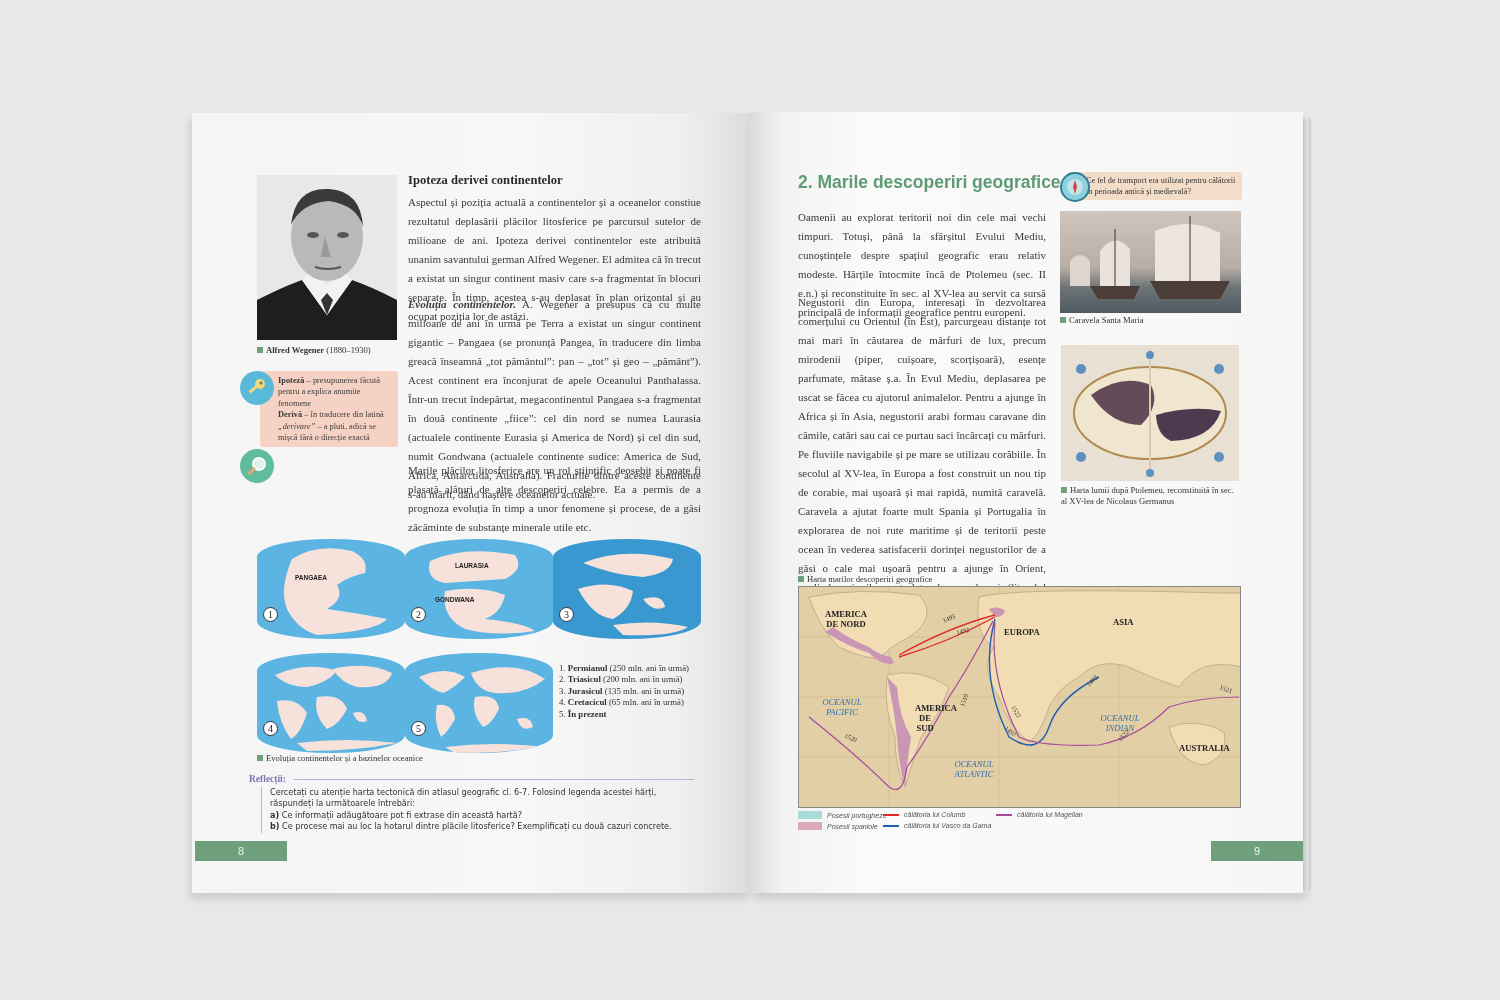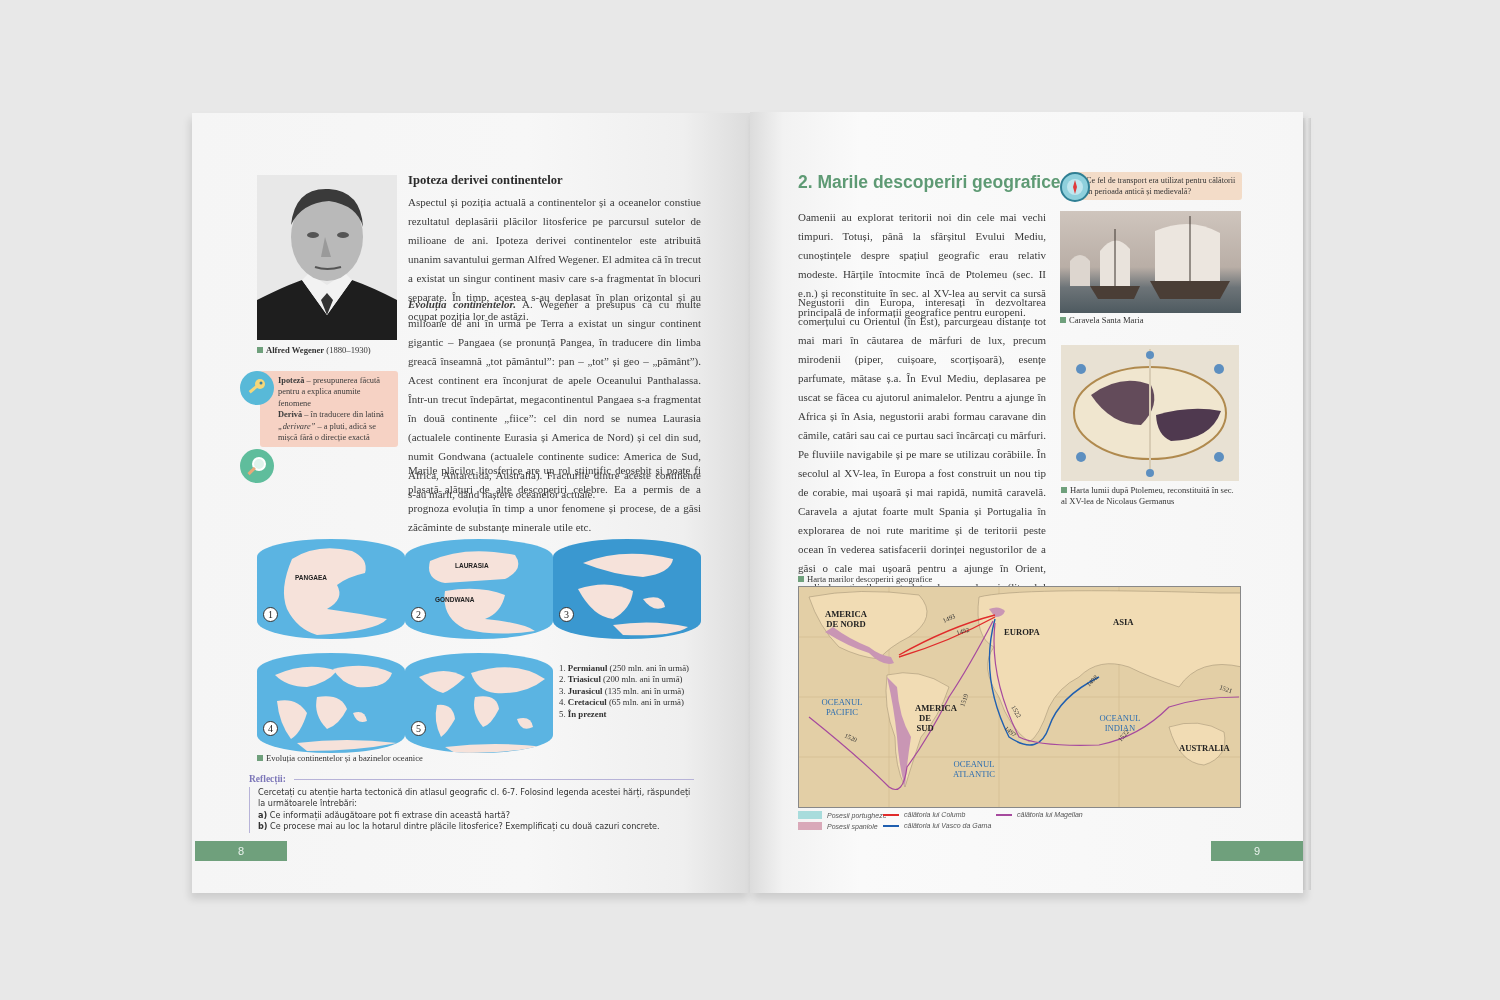--- a/index.html
+++ b/index.html
@@ -17,21 +17,21 @@
   h1.h-right { font-family: "Liberation Sans", sans-serif; font-weight: bold; font-size: 17.5px; color: #5e9a74; }
   .photo { background: radial-gradient(ellipse at 50% 40%, #d9d9d9 0%, #bfbfbf 35%, #8d8d8d 60%, #2a2a2a 100%); }
   .box { font-size: 8.4px; line-height: 11.4px; padding: 4px 6px 4px 18px; border-radius: 3px; }
   .icon-circle { width: 34px; height: 34px; border-radius: 50%; display: flex; align-items: center; justify-content: center; }
   .mapcard { width: 148px; height: 100px; background: #5bb4e2; border-radius: 50% / 18%; overflow: hidden; }
   .map-num { position: absolute; width: 15px; height: 15px; border-radius: 50%; background: #fff; border: 1px solid #333; font-size: 10px; text-align: center; line-height: 13px; color: #222; }
   .pagebar { background: #6fa07c; color: #e9f2ec; font-family: "Liberation Sans", sans-serif; font-size: 11px; height: 20px; line-height: 20px; text-align: center; }
   .legend-list { font-size: 8.8px; line-height: 11.4px; color: #333; }
   .worldmap { background: #ead7b0; border: 1px solid #888; overflow: hidden; }
   .maplabel { position: absolute; font-weight: bold; font-size: 8.6px; line-height: 10px; color: #222; text-align: center; }
-  .oceanlabel { position: absolute; font-size: 8.6px; line-height: 10px; color: #2f6fb0; text-align: center; }
+  .oceanlabel { position: absolute; font-style: italic; font-size: 8.6px; line-height: 10px; color: #2f6fb0; text-align: center; }
   .maplegend { font-family: "Liberation Sans", sans-serif; font-style: italic; font-size: 7px; color: #555; }
 </style>
 </head>
 <body>
 
 <div id="page-left" class="page">
 
   <div class="abs photo" style="left:65px; top:62px; width:140px; height:165px;">
     <svg width="140" height="165" viewBox="0 0 140 165">
       <rect width="140" height="165" fill="#e8e8e8"></rect>
@@ -133,21 +133,21 @@
     <div><span>4.</span> <b>Cretacicul</b> <span>(65 mln. ani în urmă)</span></div>
     <div><span>5.</span> <b>În prezent</b> <span></span></div>
   </div>
   <div class="abs caption" style="left:65px; top:640px;"><span class="sq"></span><span>Evoluția continentelor și a bazinelor oceanice</span></div>
 
   <div class="abs" style="left:57px; top:661px; width:445px;">
     <div style="display:flex; align-items:center;">
       <span style="font-size:9.5px; font-weight:bold; color:#7c76b8;">Reflecții:</span>
       <span style="flex:1; height:1px; background:#b7b3d8; margin-left:8px;"></span>
     </div>
-    <div style="border-left:1px solid #b7b3d8; margin-left:0px; padding-left:8px; margin-top:3px; font-family:'DejaVu Sans',sans-serif; font-size:8.1px; line-height:11.4px; color:#333;">
+    <div style="border-left:1px solid #b7b3d8; margin-left:12px; padding-left:8px; margin-top:3px; font-family:'DejaVu Sans',sans-serif; font-size:8.1px; line-height:11.4px; color:#333;">
       <div>Cercetați cu atenție harta tectonică din atlasul geografic cl. 6-7. Folosind legenda acestei hărți, răspundeți la următoarele întrebări:</div>
       <div><b>a)</b> <span>Ce informații adăugătoare pot fi extrase din această hartă?</span></div>
       <div><b>b)</b> <span>Ce procese mai au loc la hotarul dintre plăcile litosferice? Exemplificați cu două cazuri concrete.</span></div>
     </div>
   </div>
 
   <div class="abs pagebar" style="left:3px; top:728px; width:92px;">8</div>
 </div>
 
 <div id="page-right-stack"></div>

